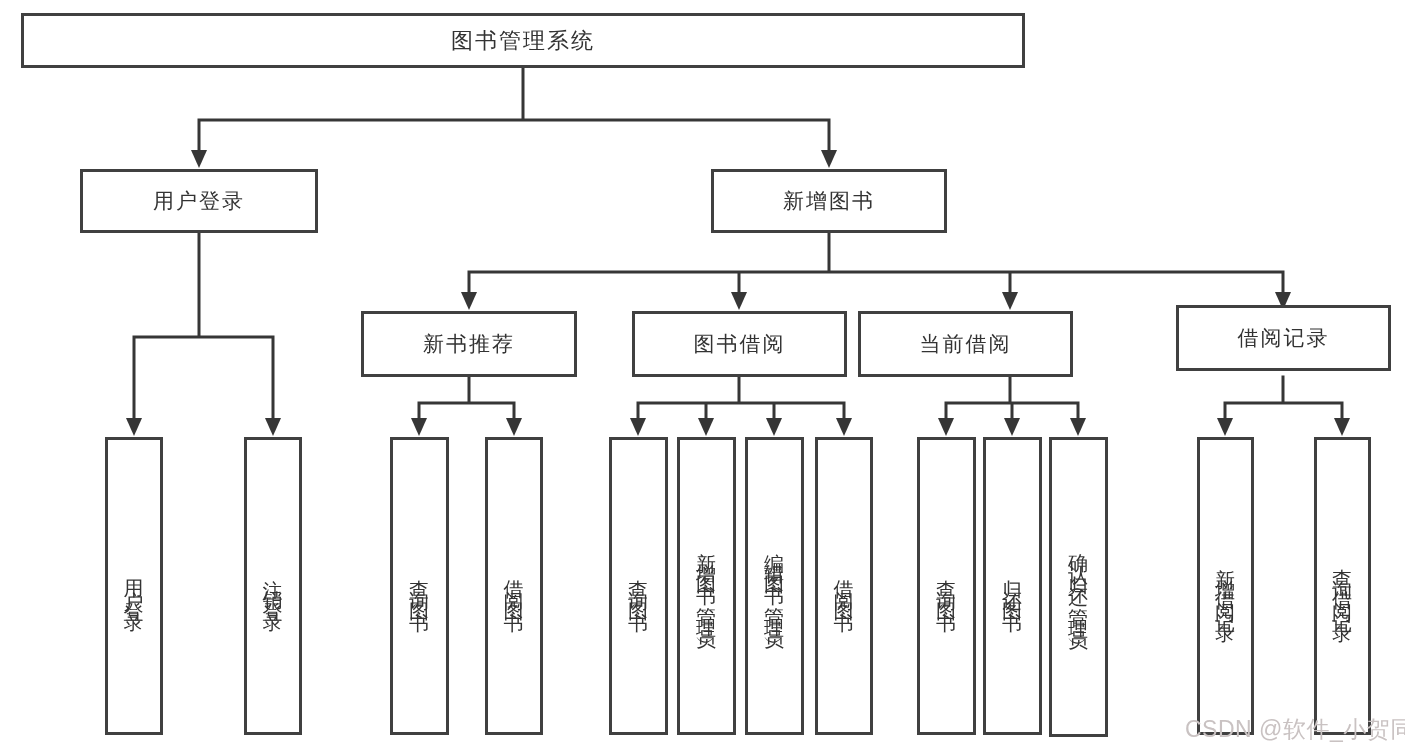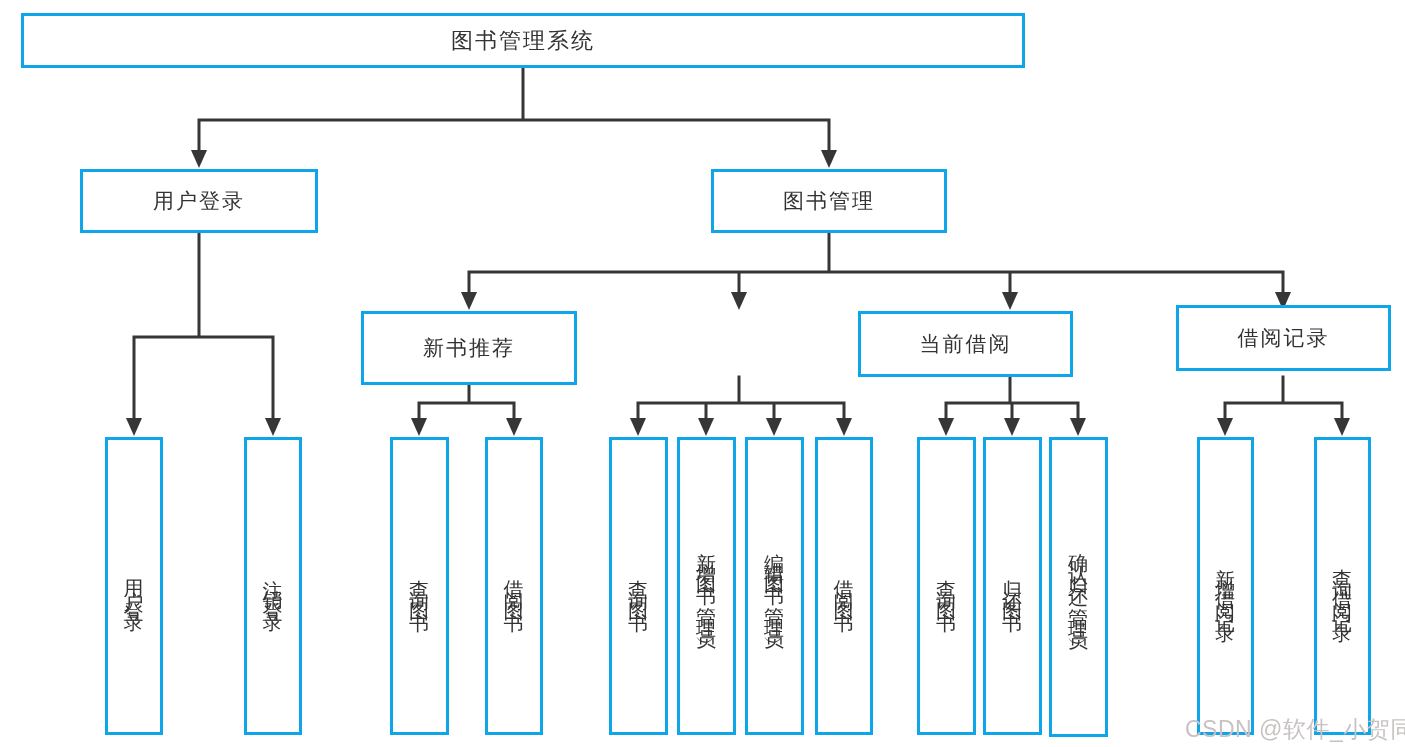--- a/index.html
+++ b/index.html
@@ -8,21 +8,21 @@
     width:1405px;height:747px;
     background:#ffffff;
     font-family:"Liberation Sans","DejaVu Sans",sans-serif;
     color:#333333;
     overflow:hidden;
   }
   .connectors{position:absolute;left:0;top:0;z-index:0;}
   .node{
     position:absolute;
     box-sizing:border-box;
-    border:3px solid #0ea5e9;
+    border:3px solid #404040;
     background:#ffffff;
     display:flex;align-items:center;justify-content:center;
     z-index:1;
   }
   .h-node{font-size:21px;letter-spacing:2px;white-space:nowrap;}
   .root-node{font-size:22px;}
   .v-node{
     writing-mode:vertical-rl;
     text-orientation:mixed;
     font-size:20px;
@@ -80,23 +80,24 @@
       <polygon points="1004,418 1020,418 1012,436"></polygon>
       <polygon points="1070,418 1086,418 1078,436"></polygon>
       <polygon points="1217,418 1233,418 1225,436"></polygon>
       <polygon points="1334,418 1350,418 1342,436"></polygon>
     </g>
   </svg>
 
   <div class="node h-node root-node" style="left:21px;top:13px;width:1004px;height:55px;">图书管理系统</div>
 
   <div class="node h-node" style="left:80px;top:169px;width:238px;height:64px;">用户登录</div>
-  <div class="node h-node" style="left:711px;top:169px;width:236px;height:64px;">图书管理</div>
+  <div class="node h-node" style="left:711px;top:169px;width:236px;height:64px;">新增图书</div>
 
-  <div class="node h-node" style="left:361px;top:311px;width:216px;height:74px;">新书推荐</div>
+  <div class="node h-node" style="left:361px;top:311px;width:216px;height:66px;">新书推荐</div>
+  <div class="node h-node" style="left:632px;top:311px;width:215px;height:66px;">图书借阅</div>
   <div class="node h-node" style="left:858px;top:311px;width:215px;height:66px;">当前借阅</div>
   <div class="node h-node" style="left:1176px;top:305px;width:215px;height:66px;">借阅记录</div>
 
   <div class="node v-node" style="left:105px;top:437px;width:58px;height:298px;">用户登录</div>
   <div class="node v-node" style="left:244px;top:437px;width:58px;height:298px;">注销登录</div>
 
   <div class="node v-node" style="left:390px;top:437px;width:59px;height:298px;">查询图书</div>
   <div class="node v-node" style="left:485px;top:437px;width:58px;height:298px;">借阅图书</div>
 
   <div class="node v-node" style="left:609px;top:437px;width:59px;height:298px;">查询图书</div>

